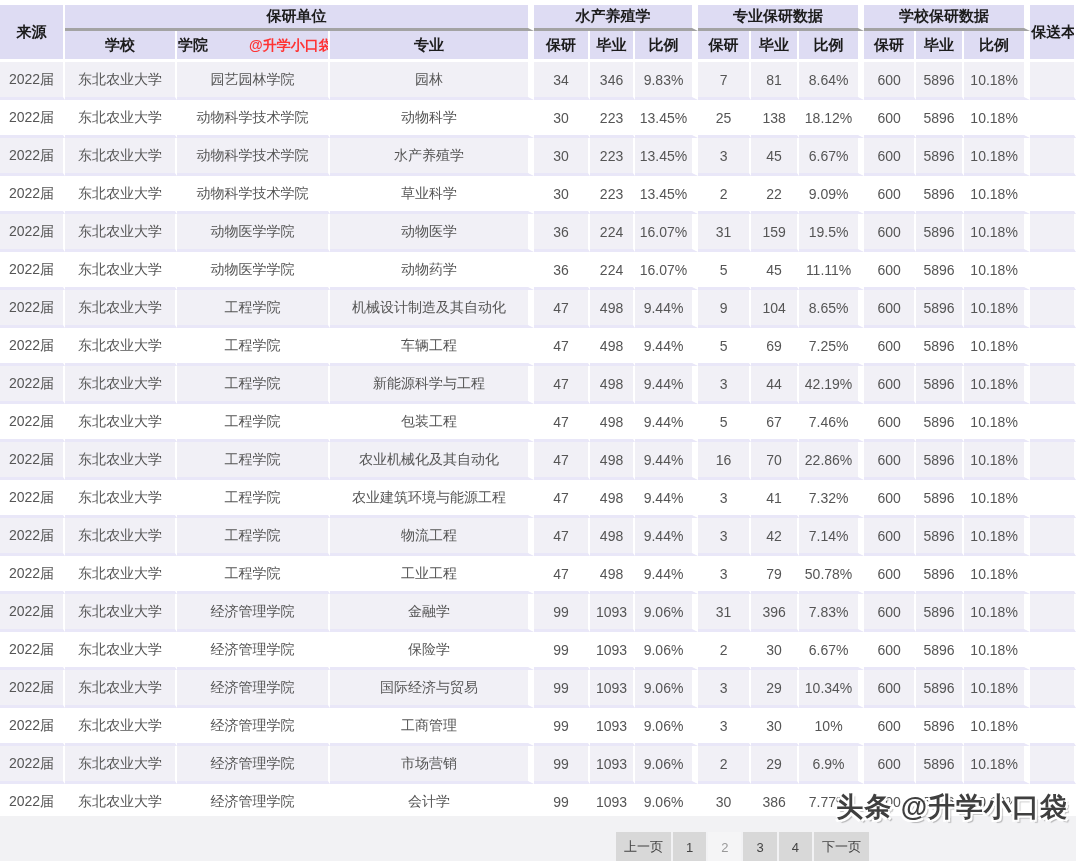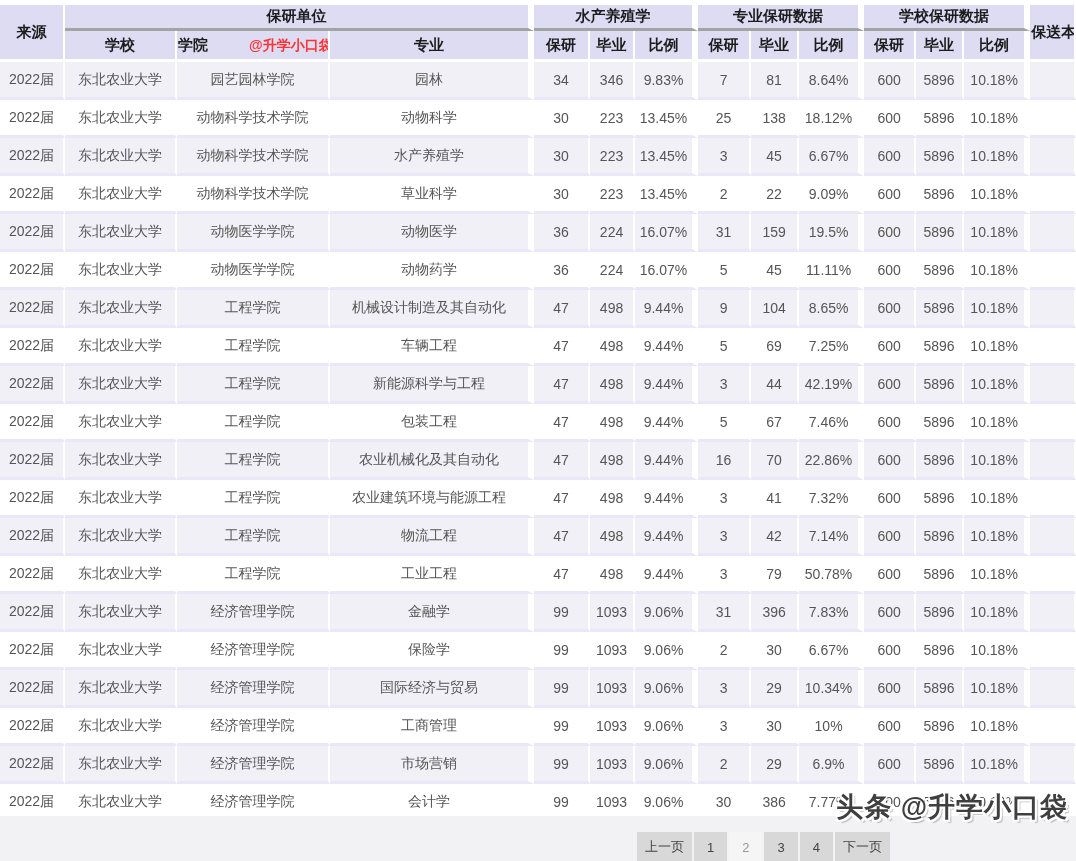--- a/index.html
+++ b/index.html
@@ -54,21 +54,21 @@
     margin-left:10px;background:#1f8a1f;color:#fff;border:1px solid #176e17;
     font-size:15px;padding:2px 7px;cursor:pointer;
   }
   
   .bottom-area{
     position:absolute;left:0;right:0;bottom:0;top:816px;
     background:#f2f2f4;
   }
   .pagination{
     position:absolute;left:616px;top:16px;
-    display:flex;gap:2px;font-size:13px;margin-left:21px;
+    display:flex;gap:2px;font-size:13px;
   }
   .page-btn{
     background:#d8d8d8;color:#444;border:none;
     padding:6px 8px;min-width:22px;cursor:pointer;font-size:13px;
   }
   .page-btn.num{padding:6px 13px;}
   .page-btn.current{background:#f5f5f6;color:#999;}
   
   .watermark{
     position:absolute;right:8px;top:789px;

